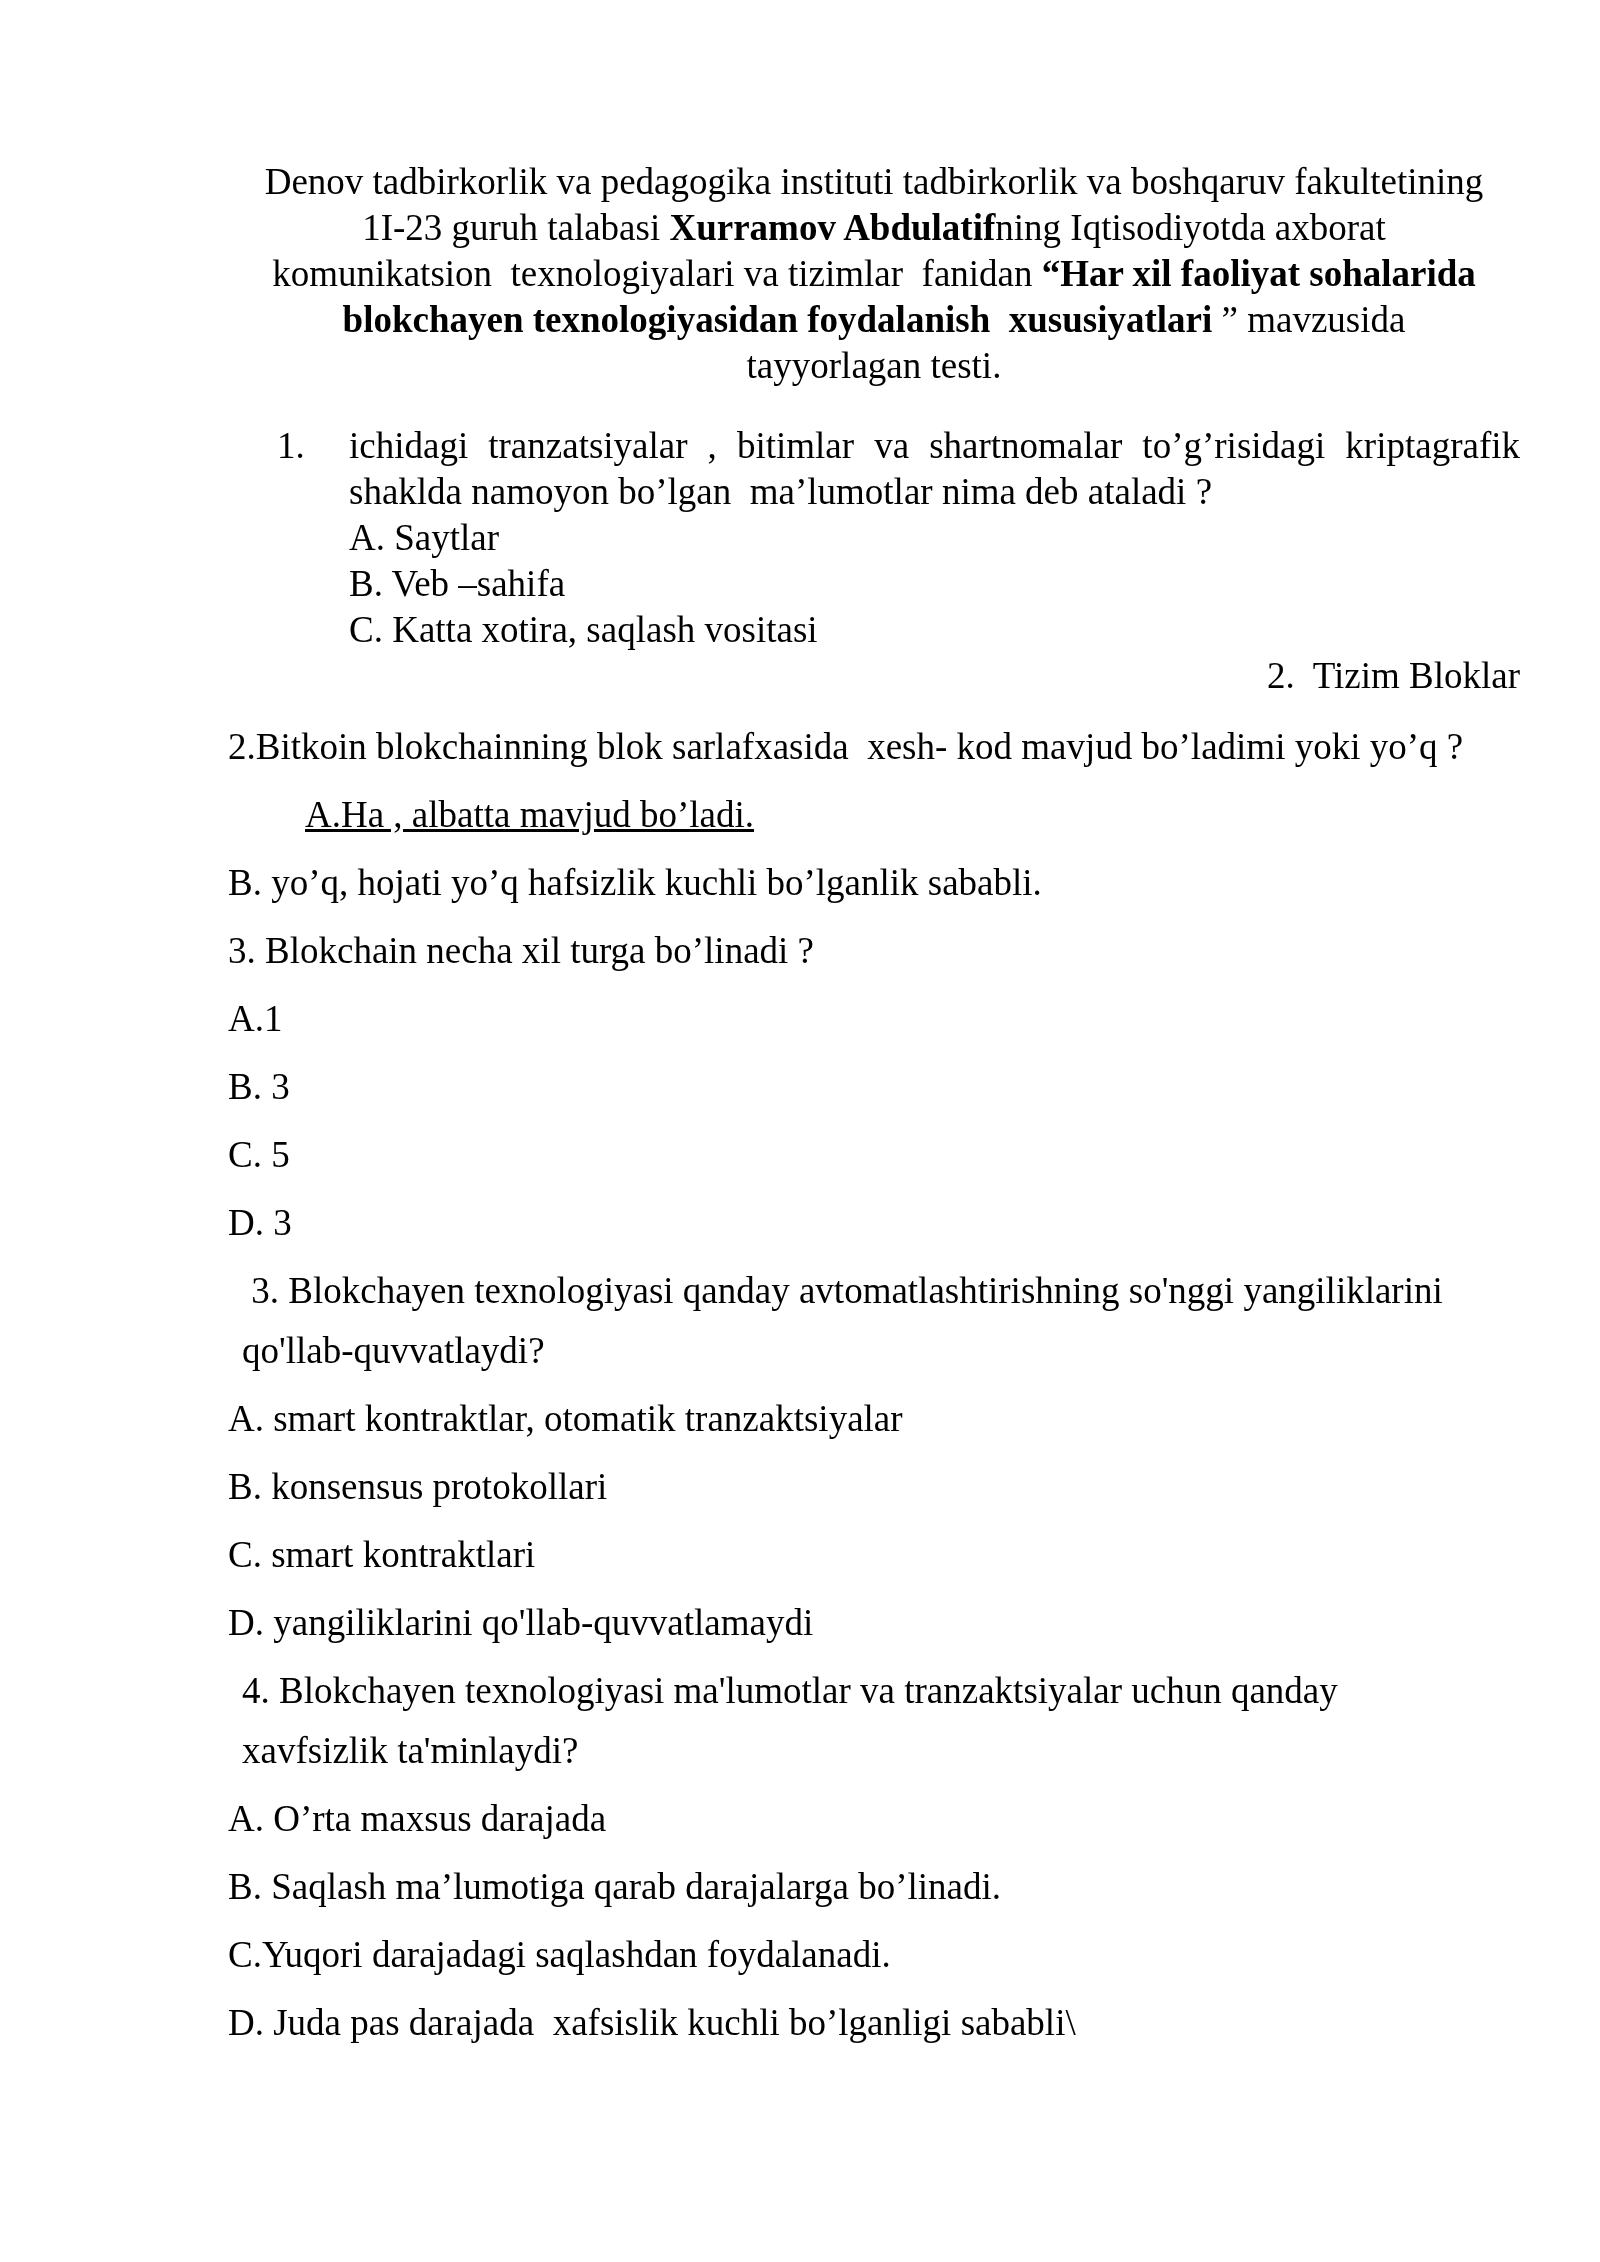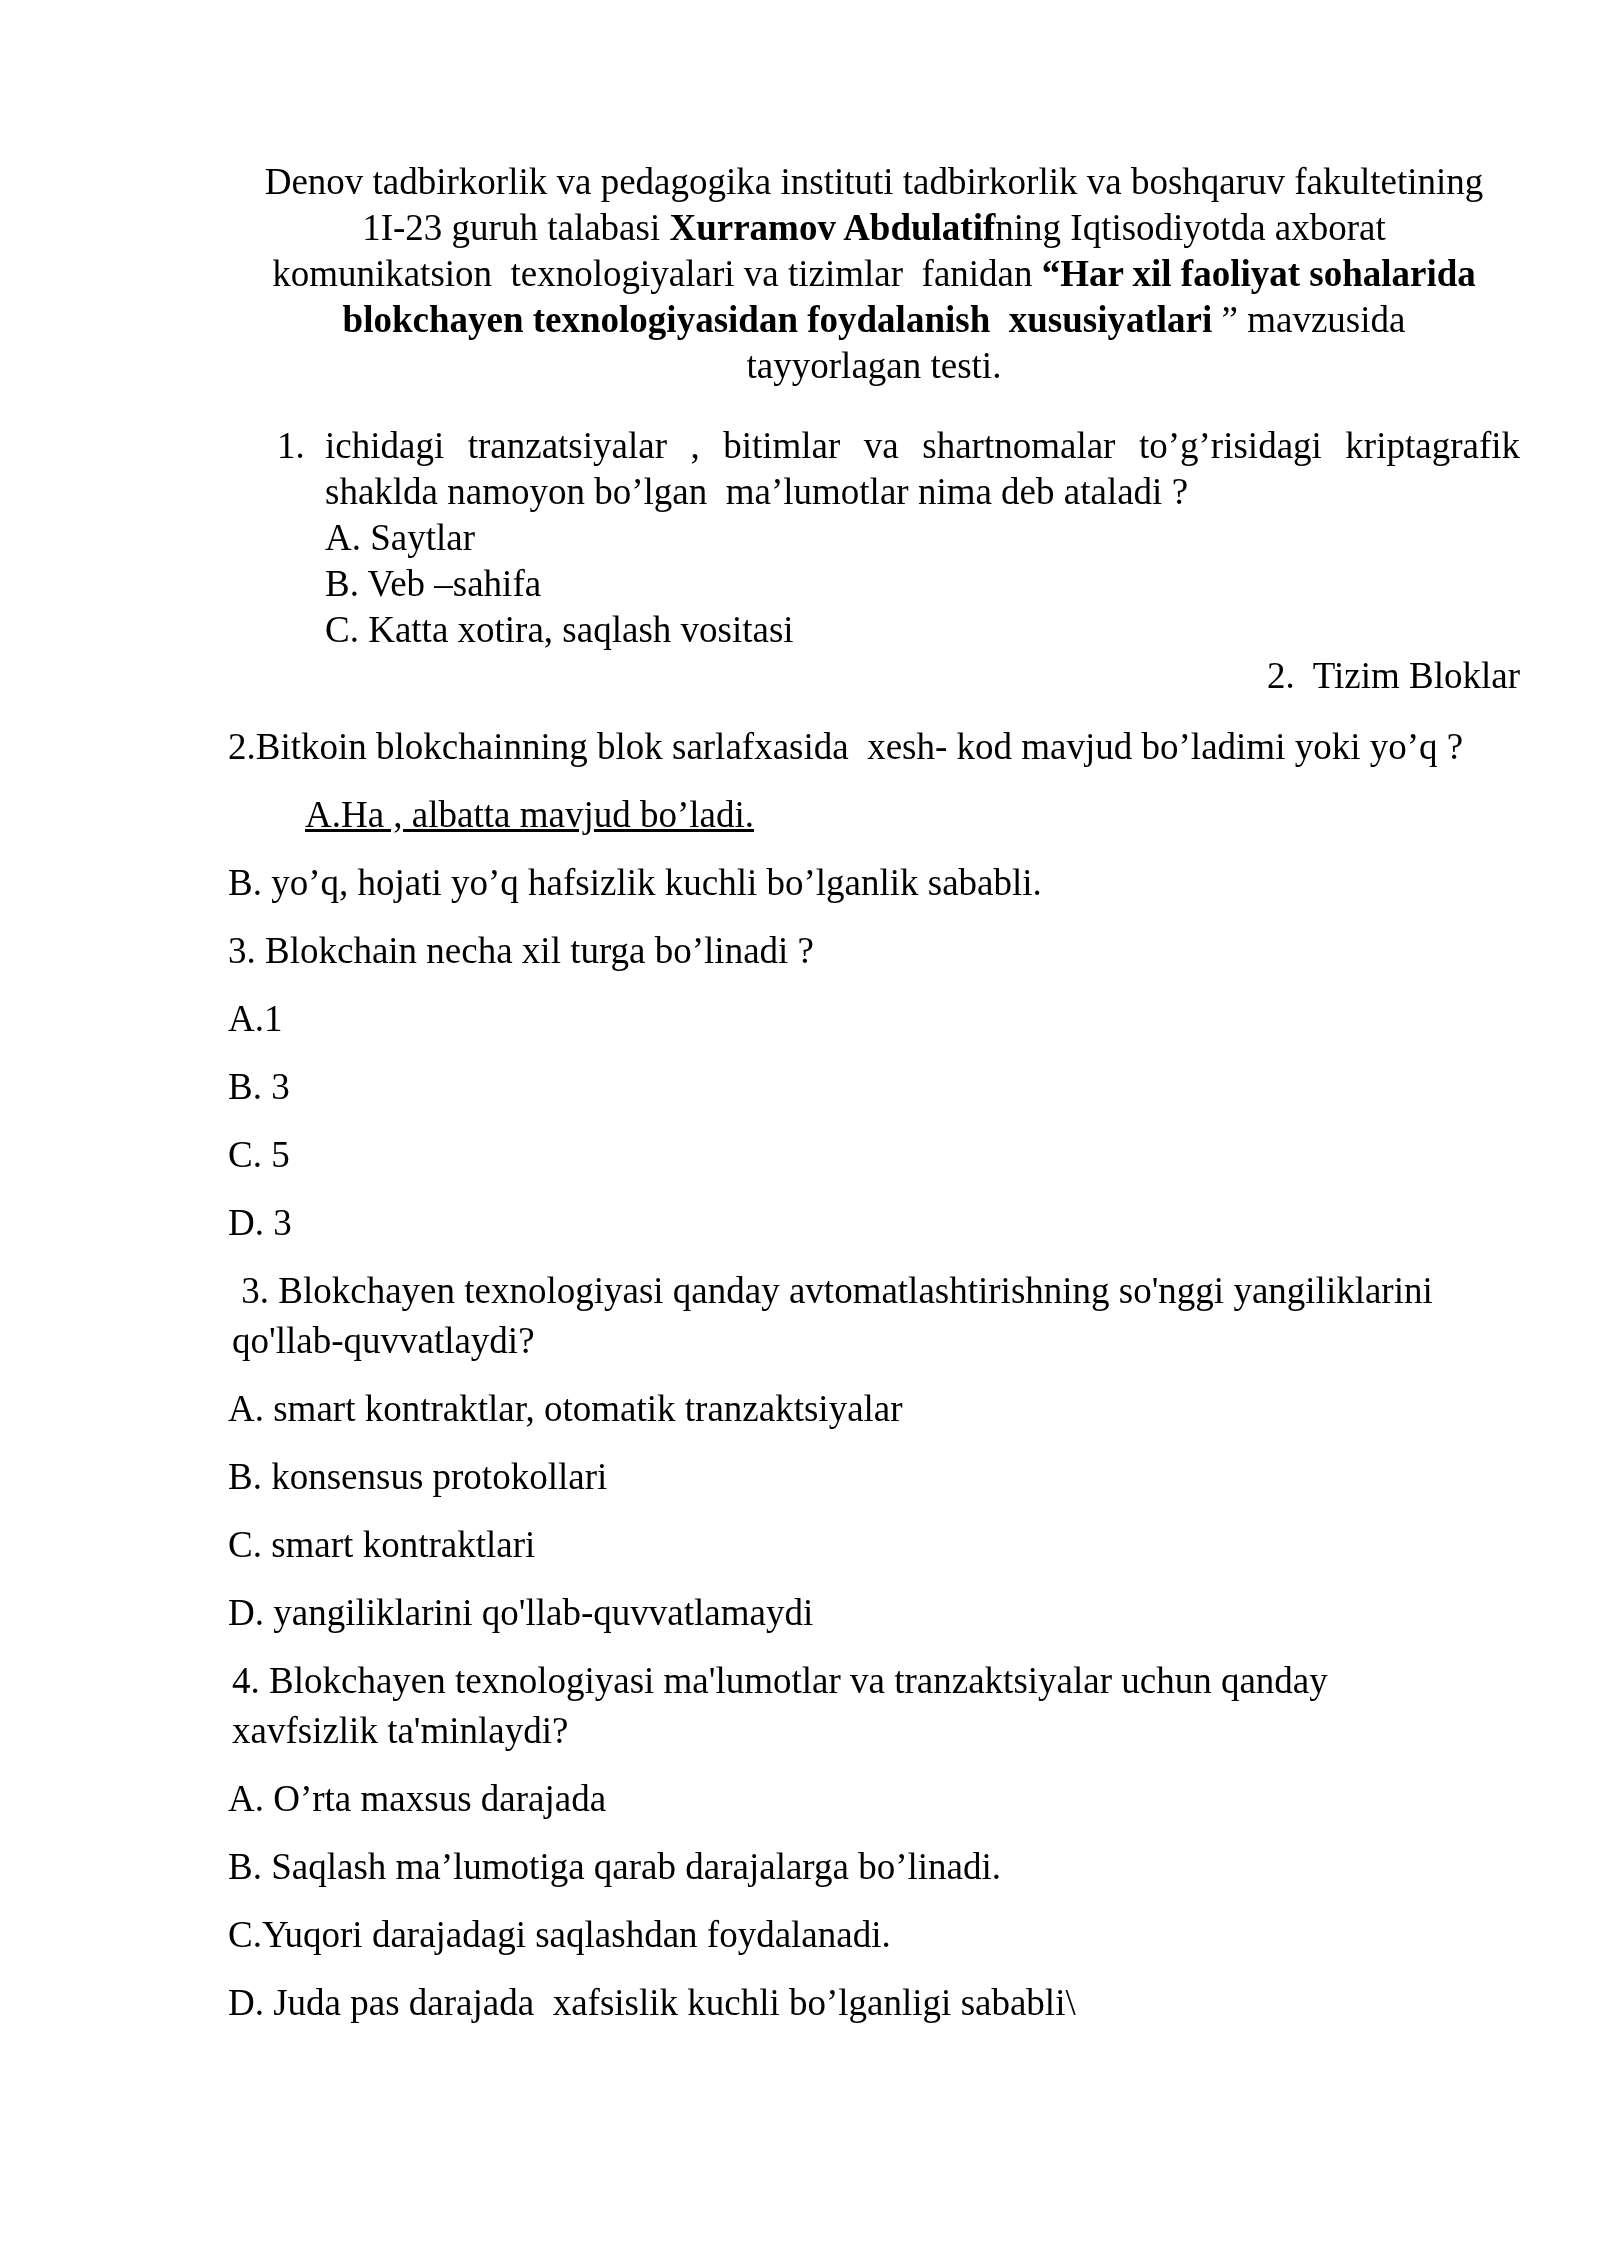--- a/index.html
+++ b/index.html
@@ -27,33 +27,33 @@
     position: relative;
     padding-left: 97px;
     margin-bottom: 25px;
   }
   .q1num {
     position: absolute;
     left: 49px;
     top: 0;
     white-space: pre;
   }
-  .q1line { min-height: 46px; }
+  .q1line { min-height: 46px; margin-left: 24px; }
   .jst {
     text-align: justify;
     text-align-last: justify;
     white-space: normal !important;
   }
   .centered-item {
     text-align: right;
     padding-left: 74px;
     min-height: 46px;
   }
   .para { margin: 0 0 22px 0; min-height: 46px; }
-  .para-tight { margin: 4px; min-height: 46px; }
+  .para-tight { margin: 14px; min-height: 46px; }
   .indent1 { padding-left: 77px; text-decoration: underline; }
 </style>
 </head>
 <body>
 
 <div class="page">
 
   <div class="header">
     <div class="h-line"><span data-bind="header.line1">Denov tadbirkorlik va pedagogika instituti tadbirkorlik va boshqaruv fakultetining</span></div>
     <div class="h-line"><span data-bind="header.line2_pre">1I-23 guruh talabasi </span><span class="b" data-bind="header.line2_bold">Xurramov Abdulatif</span><span data-bind="header.line2_post">ning Iqtisodiyotda axborat</span></div>

